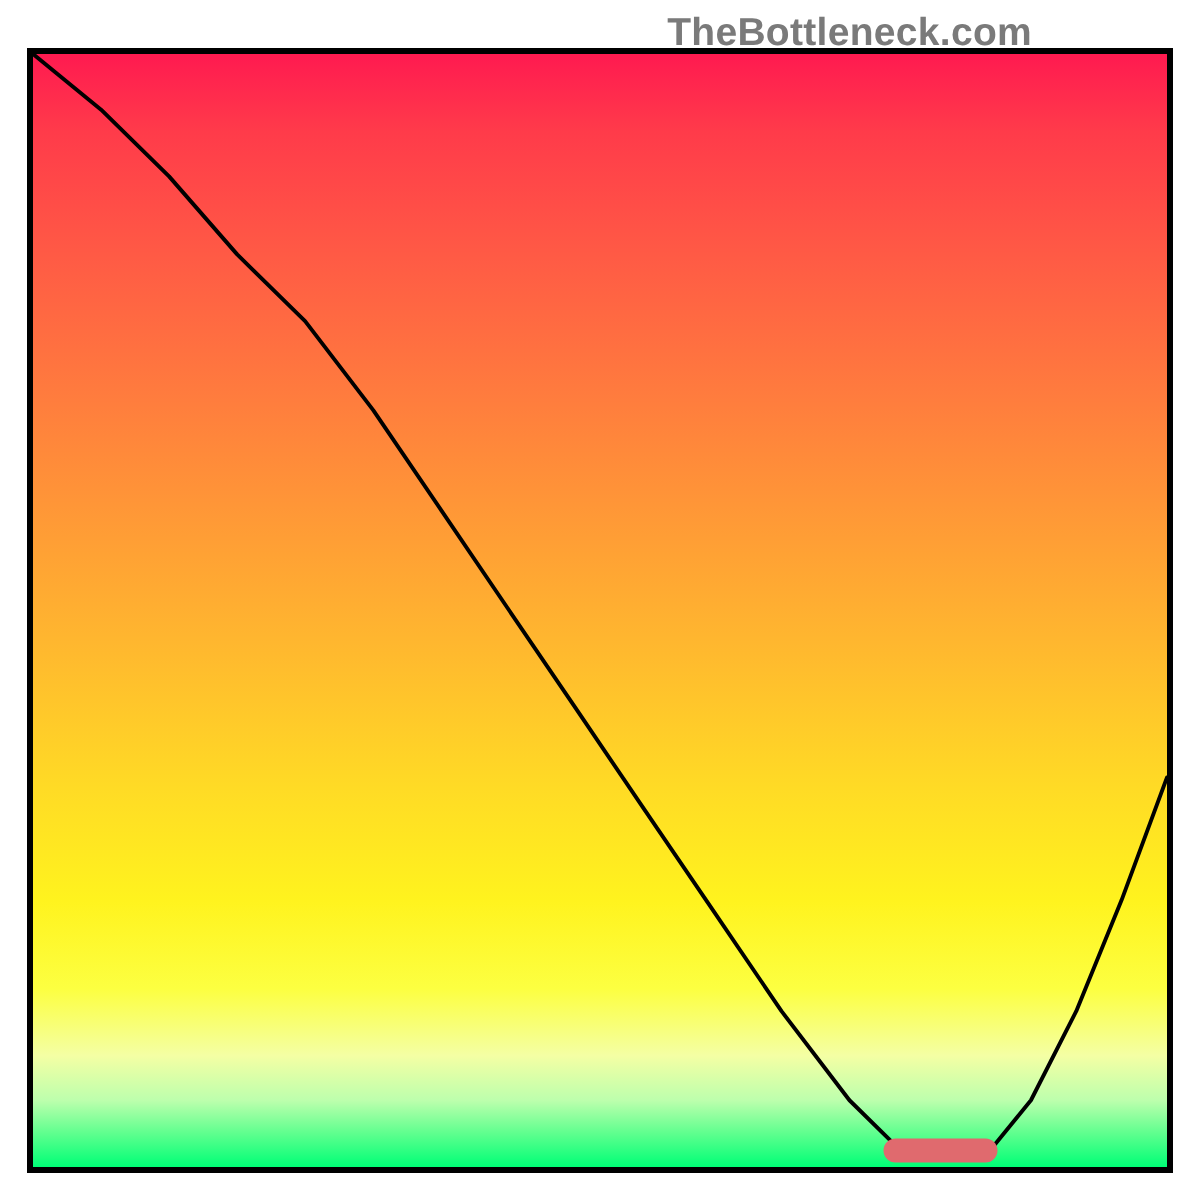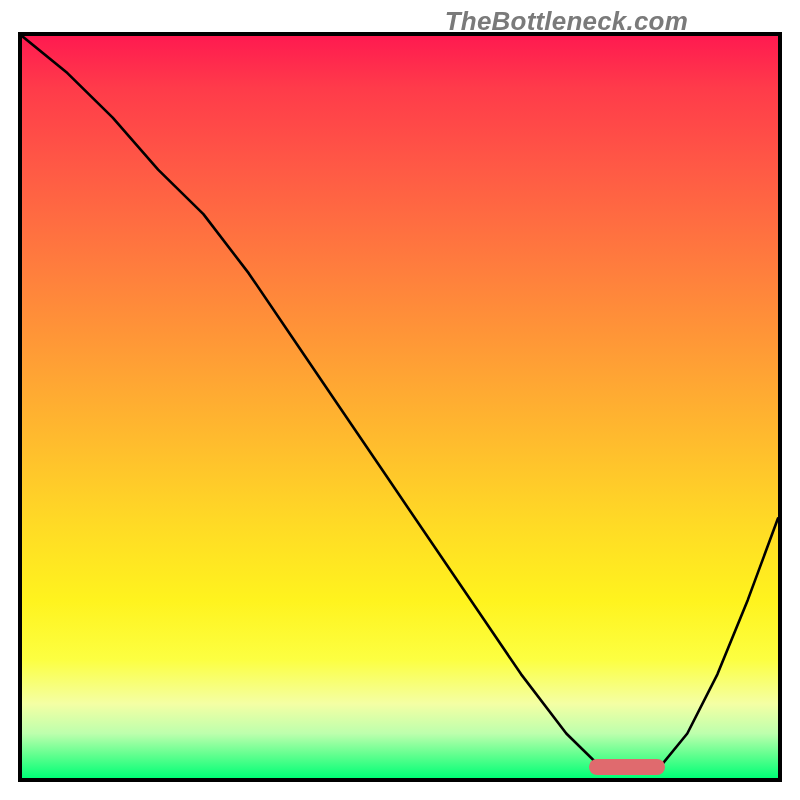--- a/index.html
+++ b/index.html
@@ -8,21 +8,20 @@
     width: 800px;
     height: 800px;
     background: #ffffff;
     font-family: Arial, Helvetica, sans-serif;
     overflow: hidden;
   }
   .stage {
     position: relative;
     width: 708px;
     height: 800px;
-    font-style: italic;
   }
   .watermark {
     position: absolute;
     top: 6px;
     right: 20px;
     font-size: 26px;
     font-weight: 600;
     color: #7a7a7a;
     letter-spacing: 0.2px;
   }

